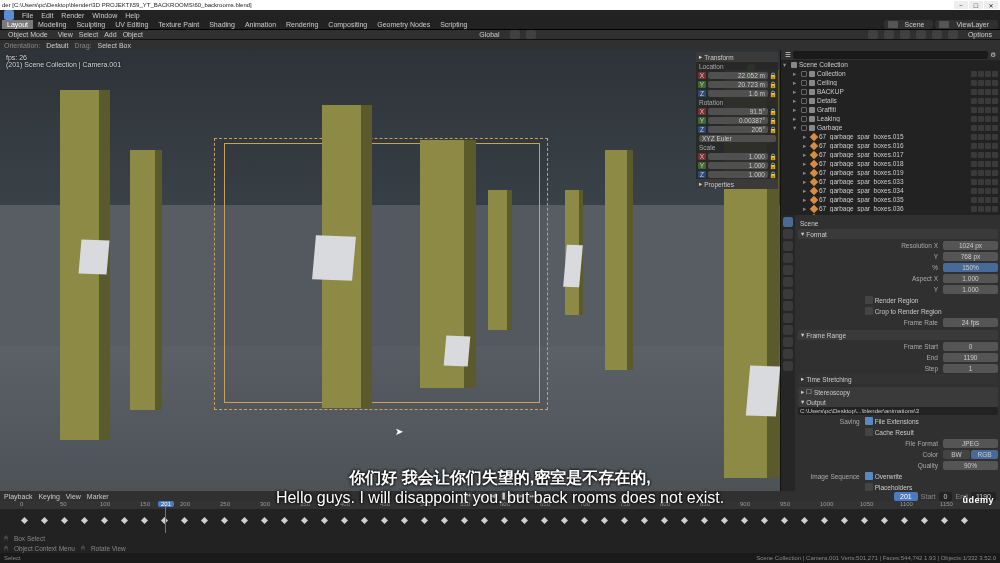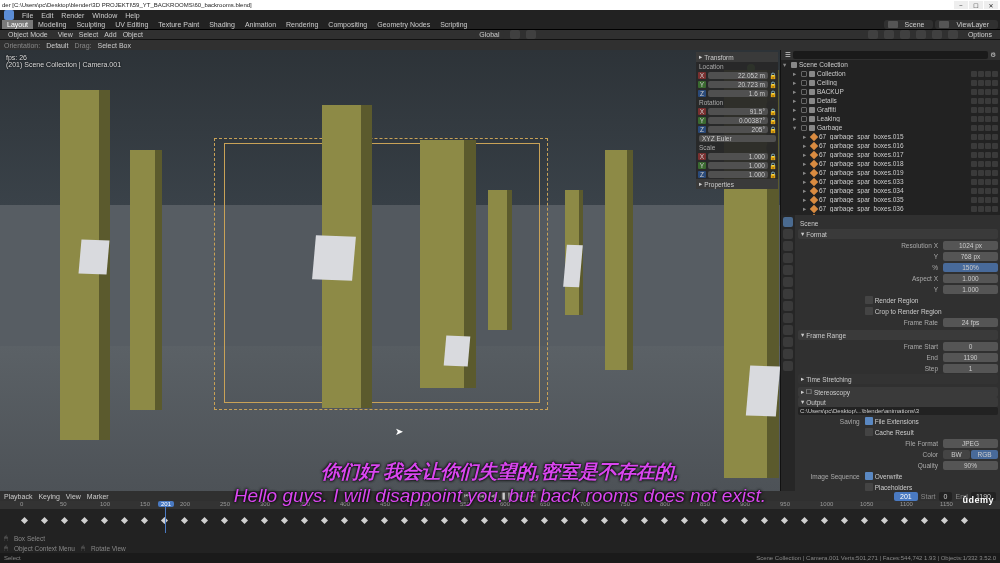--- a/index.html
+++ b/index.html
@@ -112,21 +112,21 @@
 .timescale .cursorframe { position: absolute; top: 0; background: #4a7ac2; color: #fff; font-size: 6px; padding: 0 3px; border-radius: 2px; }
 
 
 .tool-row { height: 10px; background: #222; display: flex; align-items: center; padding: 0 4px; gap: 6px; font-size: 6.5px; color: #888; }
 
 
 .status { height: 10px; background: #1a1a1a; display: flex; align-items: center; padding: 0 4px; gap: 8px; font-size: 6px; color: #888; }
 .status .right { margin-left: auto; display: flex; gap: 6px; }
 
 
-.subs { position: absolute; bottom: 56px; left: 50%; transform: translateX(-50%); text-align: center; color: #d946ef; font-size: 19px; text-shadow: 0 0 3px #000, 0 0 3px #000; font-weight:500; white-space: nowrap; font-style: italic; }
+.subs { position: absolute; bottom: 56px; left: 50%; transform: translateX(-50%); text-align: center; color: #ffffff; font-size: 16px; text-shadow: 0 0 3px #000, 0 0 3px #000; font-weight:500; white-space: nowrap; }
 .subs .zh { font-weight: 600; }
 .udemy { position: absolute; right: 6px; bottom: 58px; color: #fff; font-size: 9px; font-weight: 700; letter-spacing: .5px; }
 
 .dim { color: #888; }
 </style>
 </head>
 <body>
 
 <div class="titlebar">
   <span>der [C:\Users\pc\Desktop\blender\3D PROJEKTI\59_YT_BACKROOMS\60_backrooms.blend]</span>

